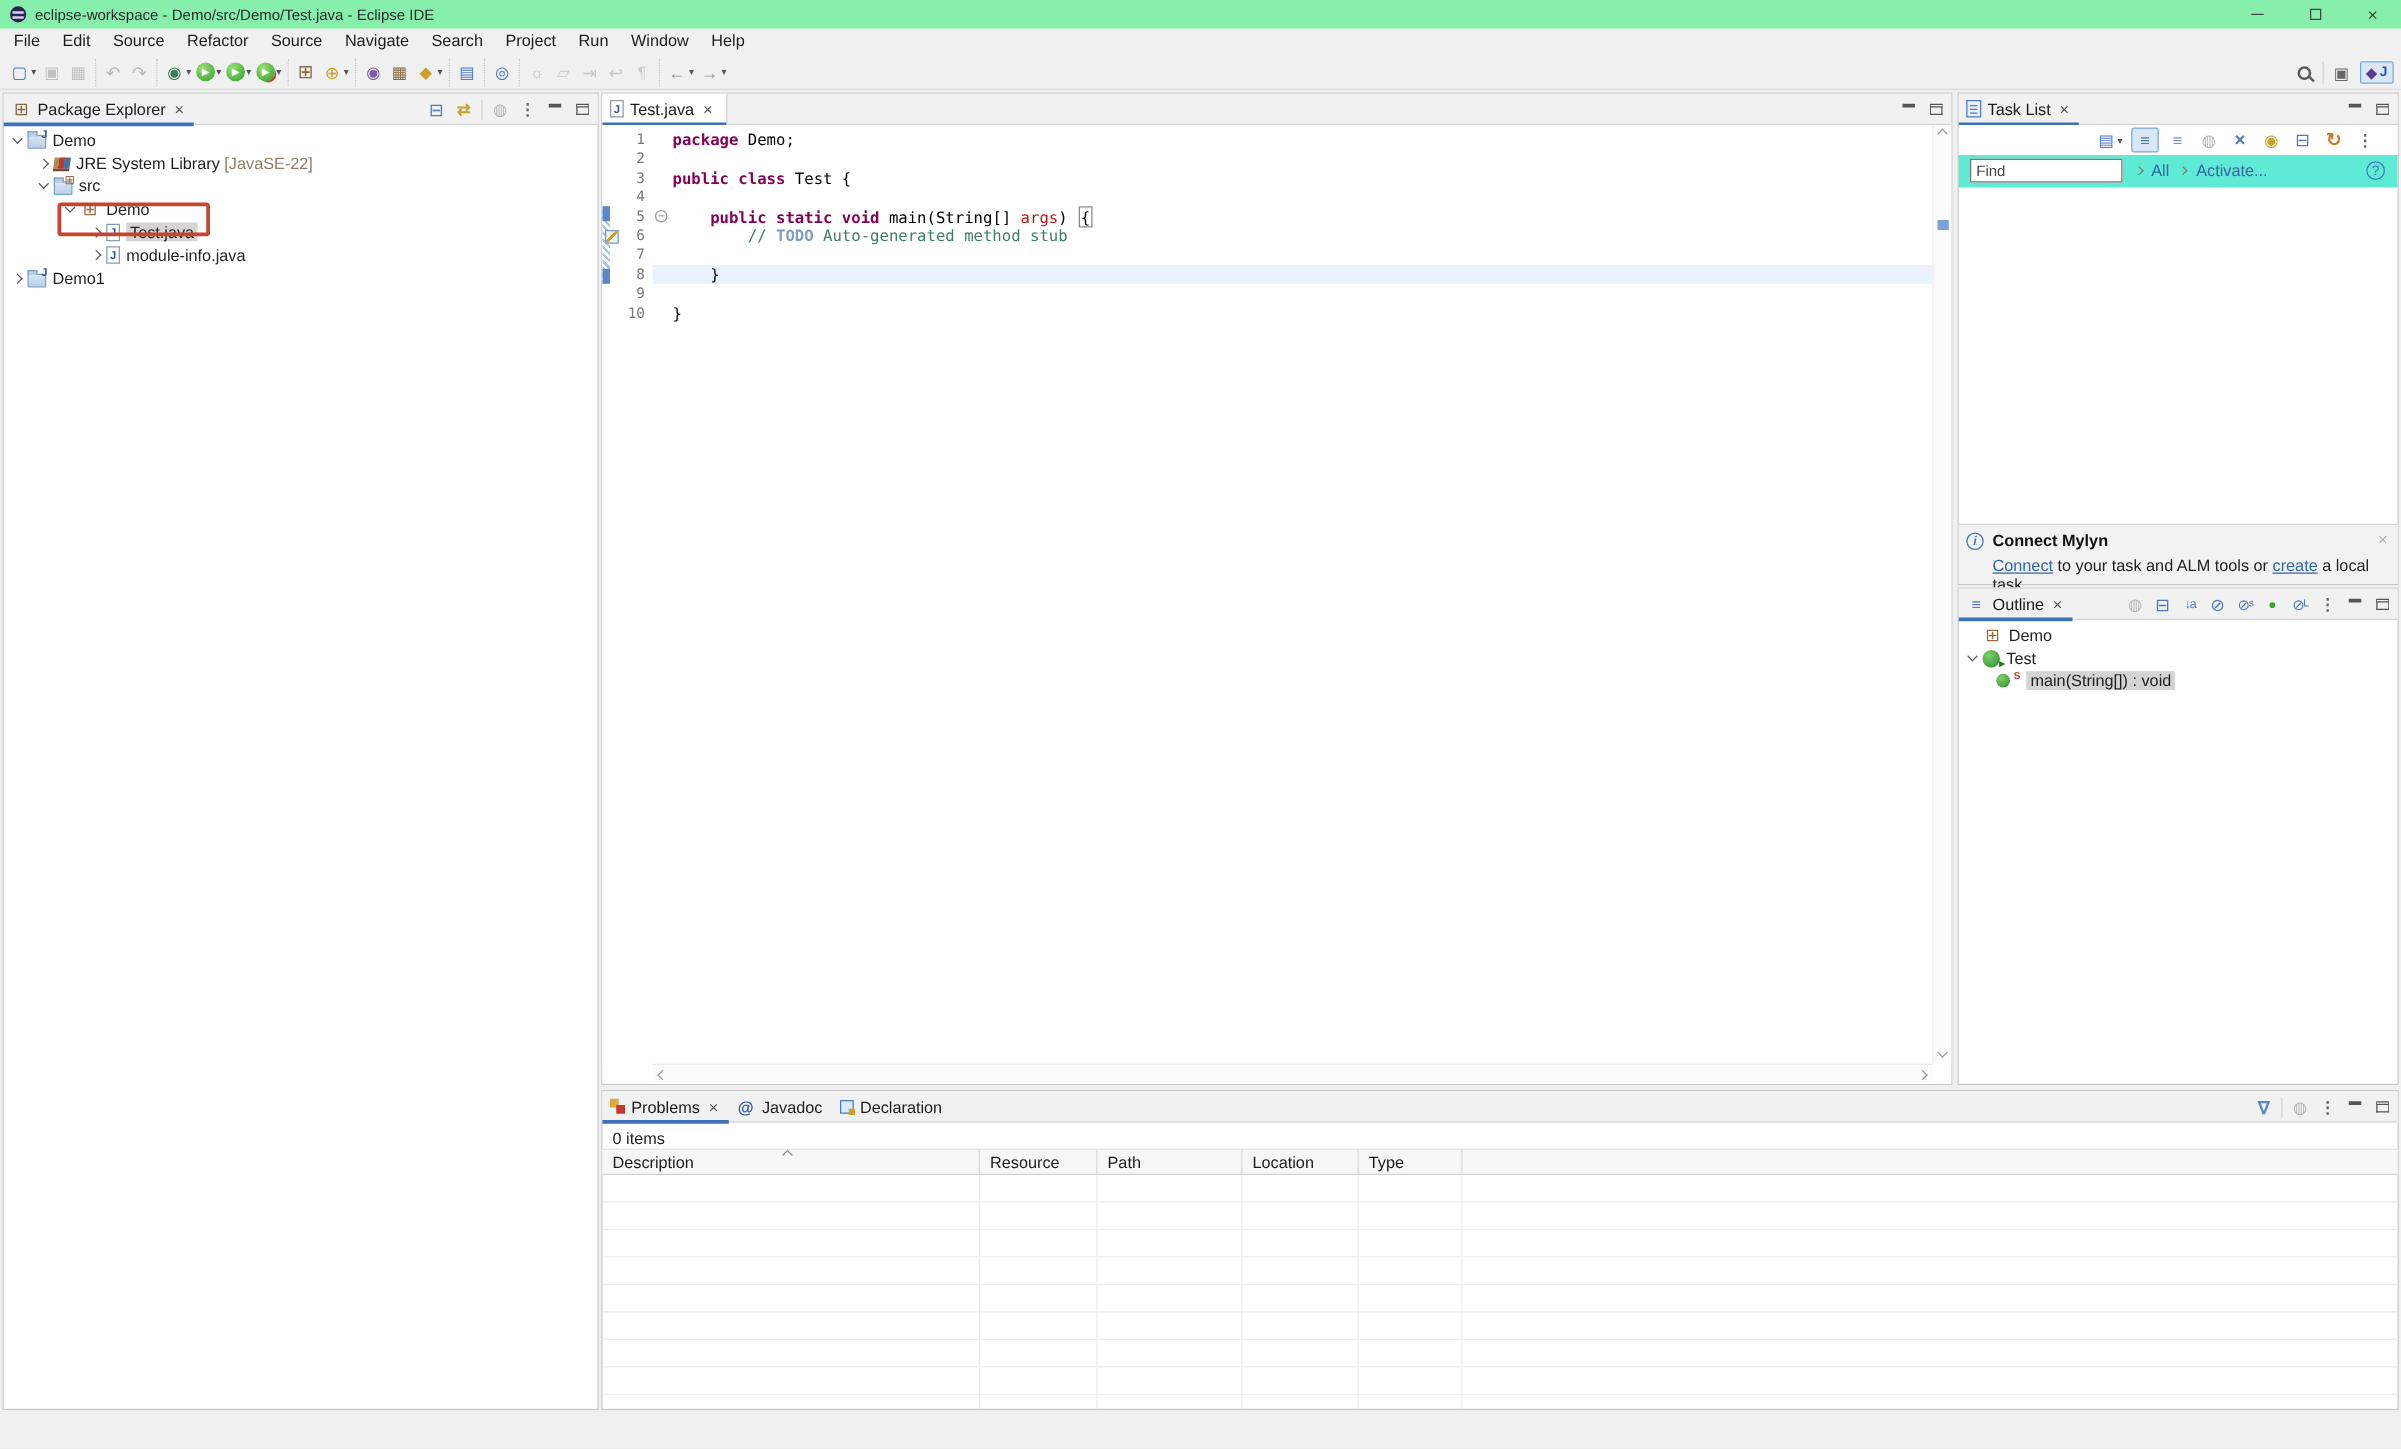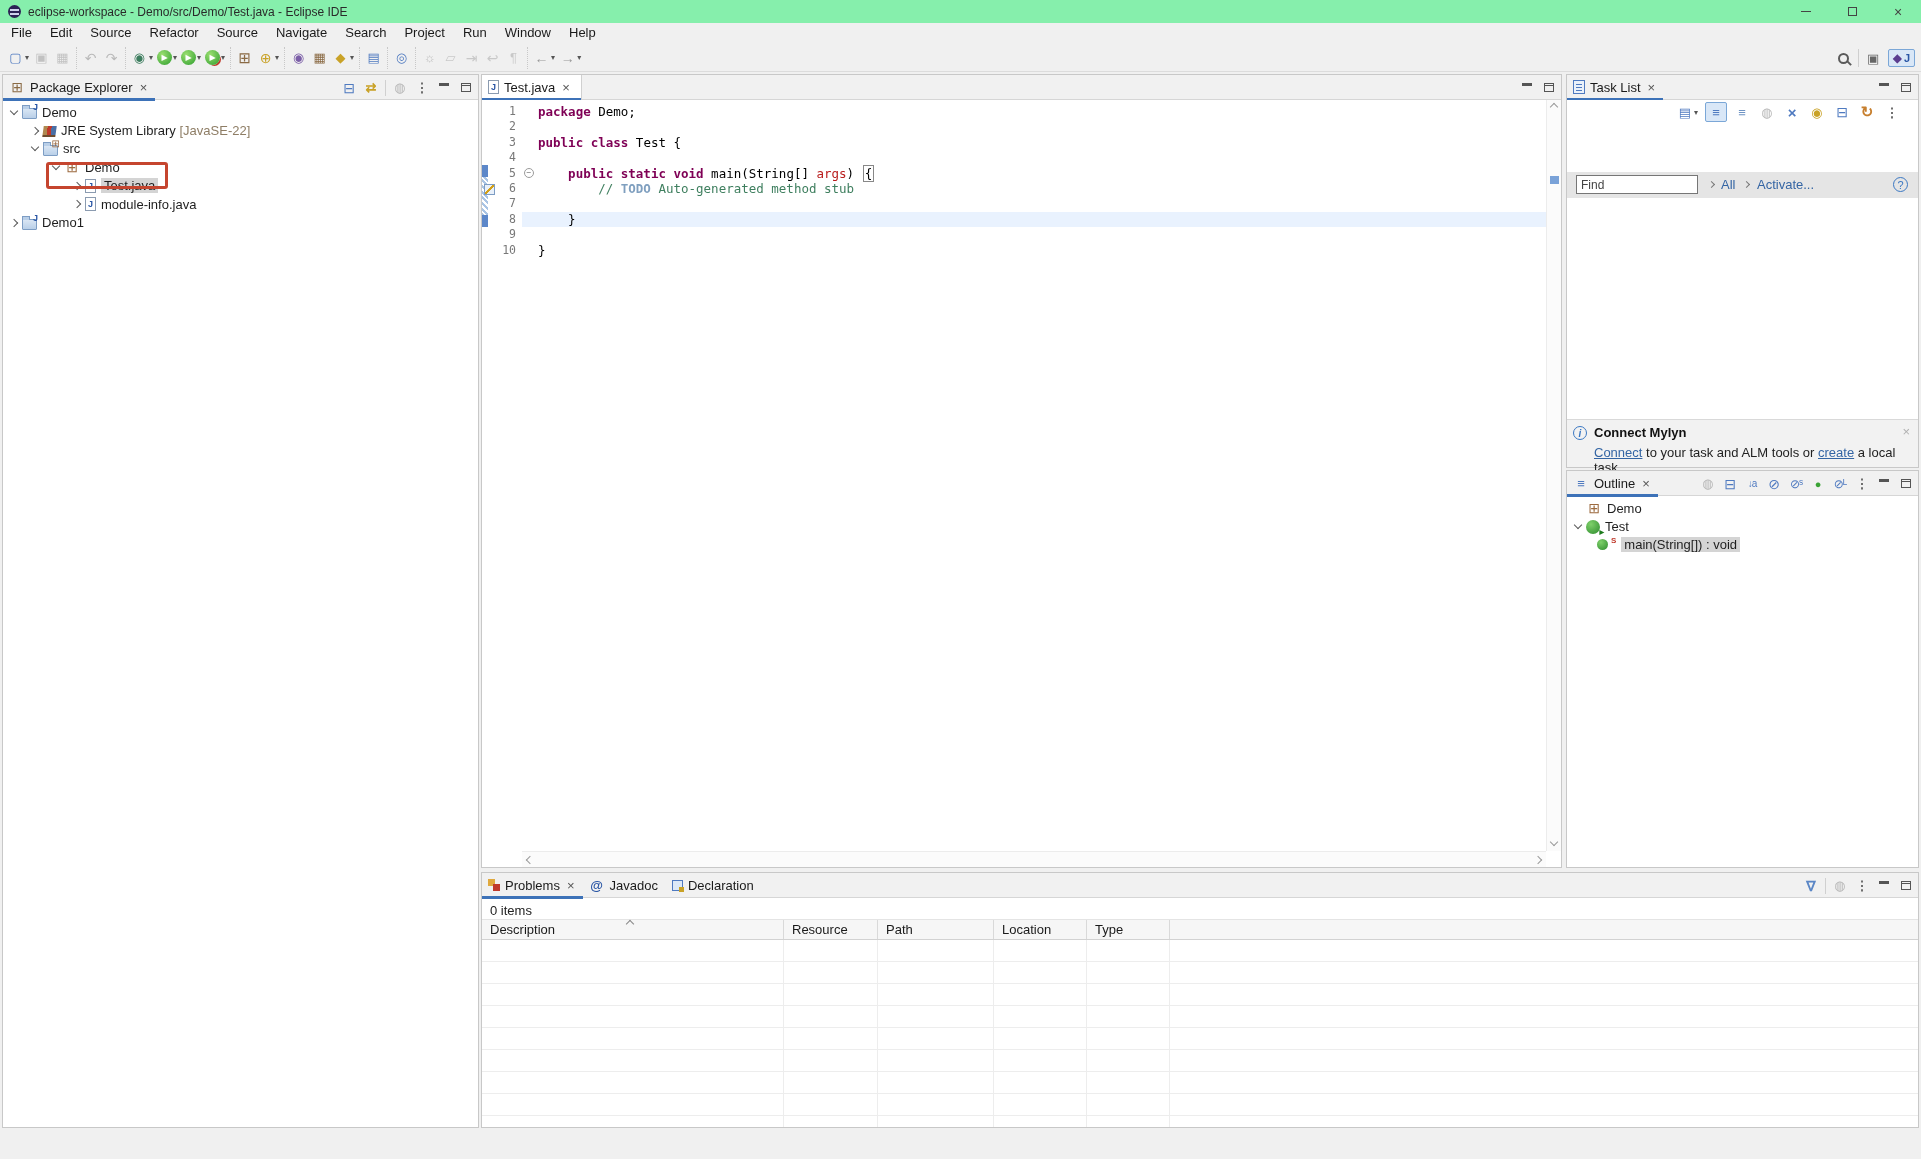--- a/index.html
+++ b/index.html
@@ -136,21 +136,21 @@
   #ovr-marker { position:absolute; left:3px; top:76px; width:9px; height:8px; background:#7aa2d8; }
   
   #tl-toolbar { position:relative; height:24px; background:#fff; display:flex; align-items:center; gap:5px; padding-left:108px; }
   .tl-active-box { background:#d9e7f7; border:1px solid #7ba7d7; border-radius:2px; }
   .ic-new-task::before   { content:"▤"; color:#4f7ac0; }
   .ic-categorized::before{ content:"≡"; color:#4f7ac0; font-weight:bold; }
   .ic-scheduled::before  { content:"≡"; color:#6f94c4; }
   .ic-clear-filter::before { content:"×"; color:#4f7ac0; font-weight:bold; font-size:15px; }
   .ic-people::before     { content:"◉"; color:#c9a227; }
   .ic-sync::before       { content:"↻"; color:#c77f2e; font-weight:bold; font-size:15px; }
-  #tl-findrow { position:relative; height:26px; display:flex; align-items:center; background:#e5e5e5;margin-top:48px; }
+  #tl-findrow { position:relative; height:26px; display:flex; align-items:center; background:#5eead4; }
   #find-input { position:absolute; left:9px; top:3px; width:122px; height:19px; border:1px solid #767676; font-family:"Liberation Sans", sans-serif; font-size:12px; padding:0 4px; color:#333; }
   #find-input::placeholder { color:#444; opacity:1; }
   .tl-link { color:#3465a4; }
   .tl-chev { width:5px; height:5px; border-right:1.4px solid #777; border-bottom:1.4px solid #777; transform:rotate(-45deg); display:inline-block; }
   #tl-help { position:absolute; right:10px; top:5px; width:15px; height:15px; border:1px solid #3b78c3; border-radius:50%; color:#3b78c3; font-size:11px; display:inline-flex; align-items:center; justify-content:center; }
   #mylyn { position:absolute; left:0; right:0; bottom:0; height:48px; background:#f2f2f2; border-top:1px solid #d9d9d9; }
   .mylyn-info { position:absolute; left:6px; top:6px; width:14px; height:14px; border:1px solid #3b78c3; border-radius:50%; color:#3b78c3; font-size:10px; font-style:italic; font-weight:bold; display:inline-flex; align-items:center; justify-content:center; }
   .mylyn-title { position:absolute; left:27px; top:5px; font-weight:bold; color:#111; }
   .mylyn-close { position:absolute; right:8px; top:4px; color:#b0b0b0; font-size:13px; }
   .mylyn-line { position:absolute; left:27px; top:25px; color:#222; }

